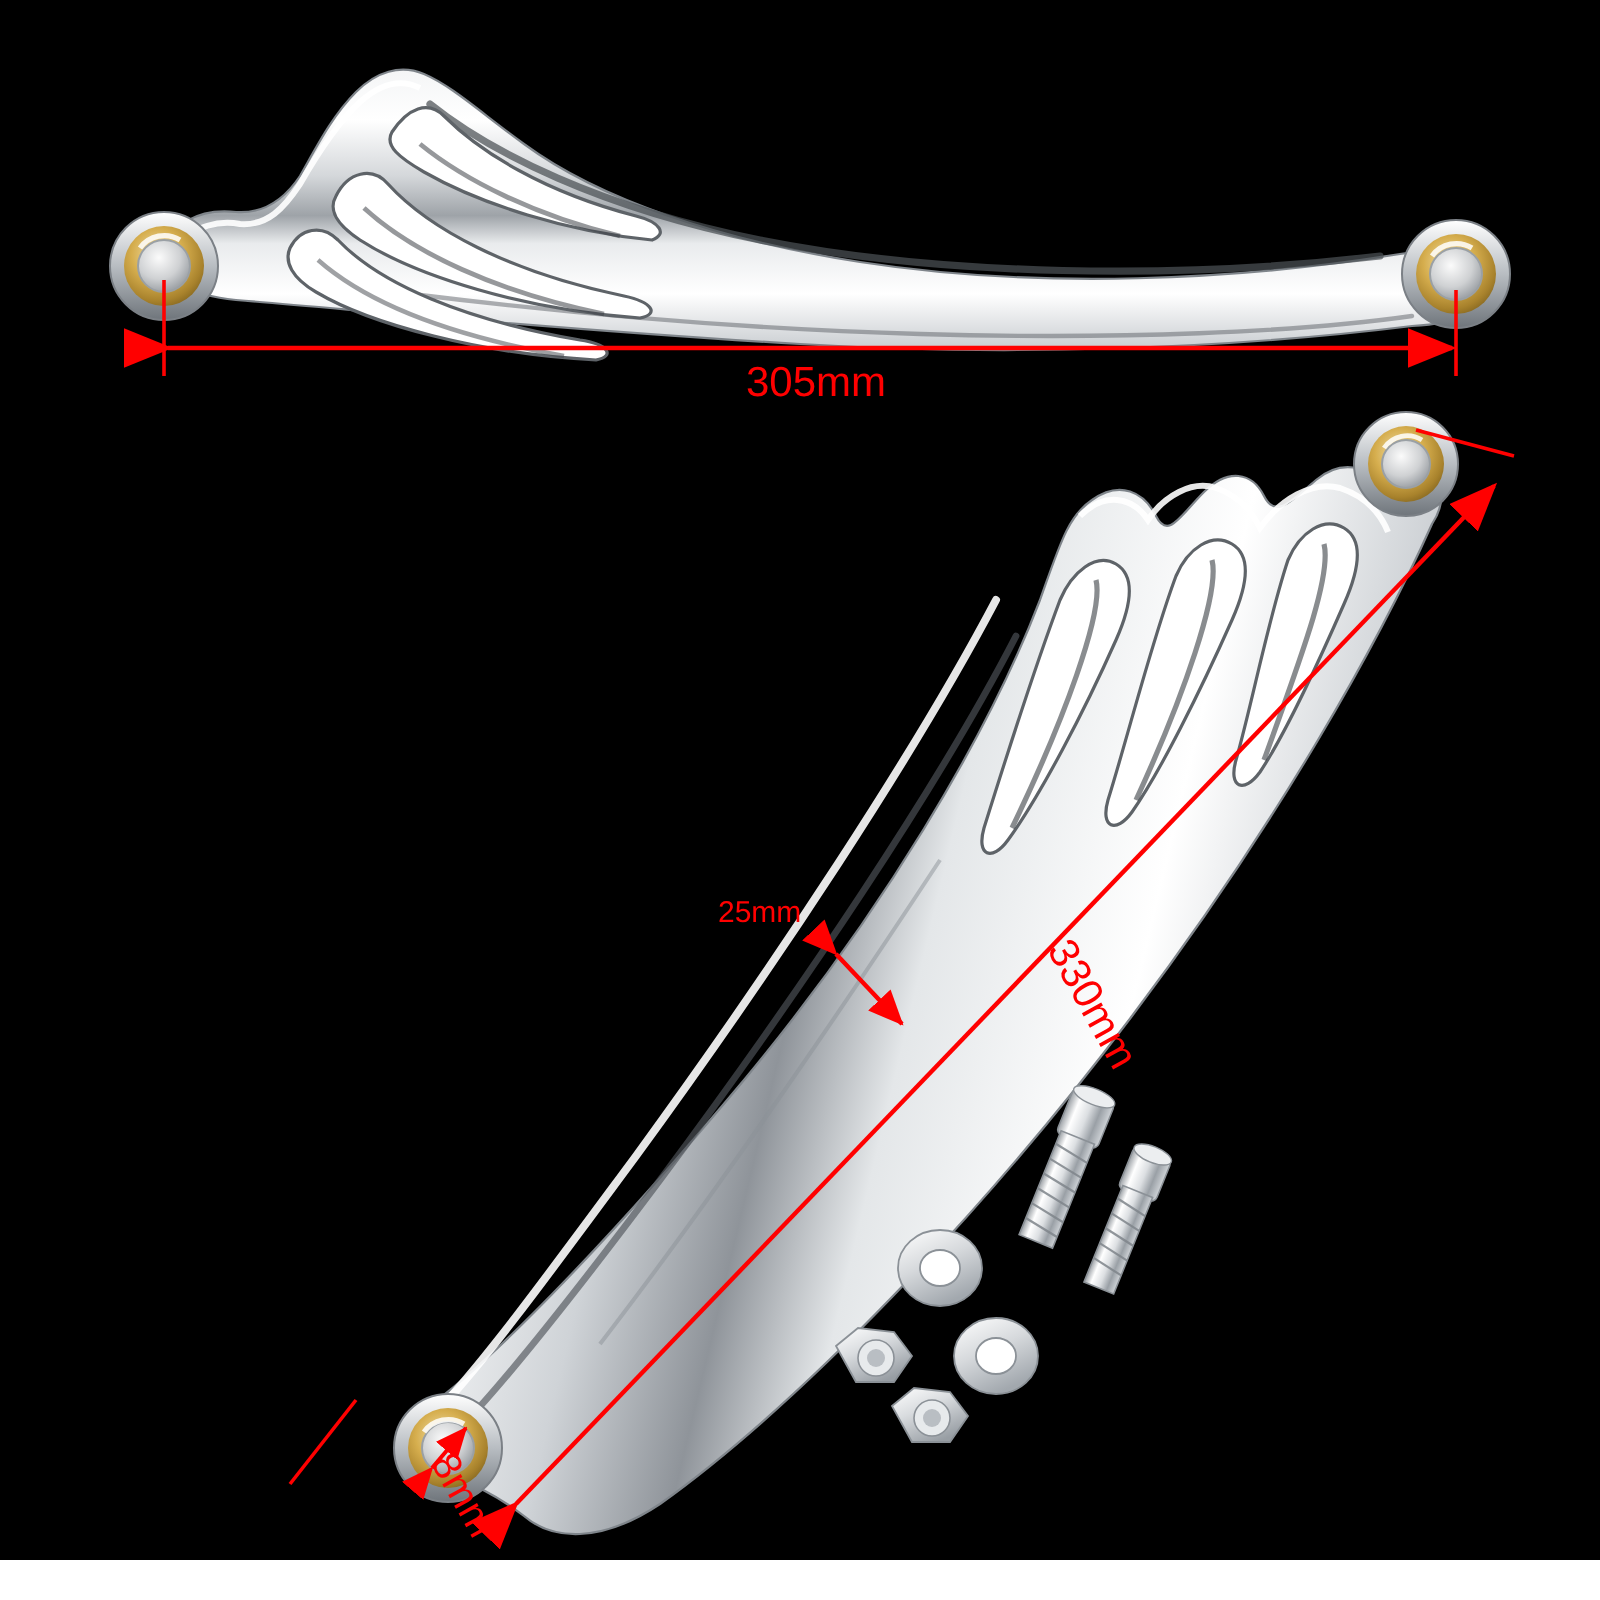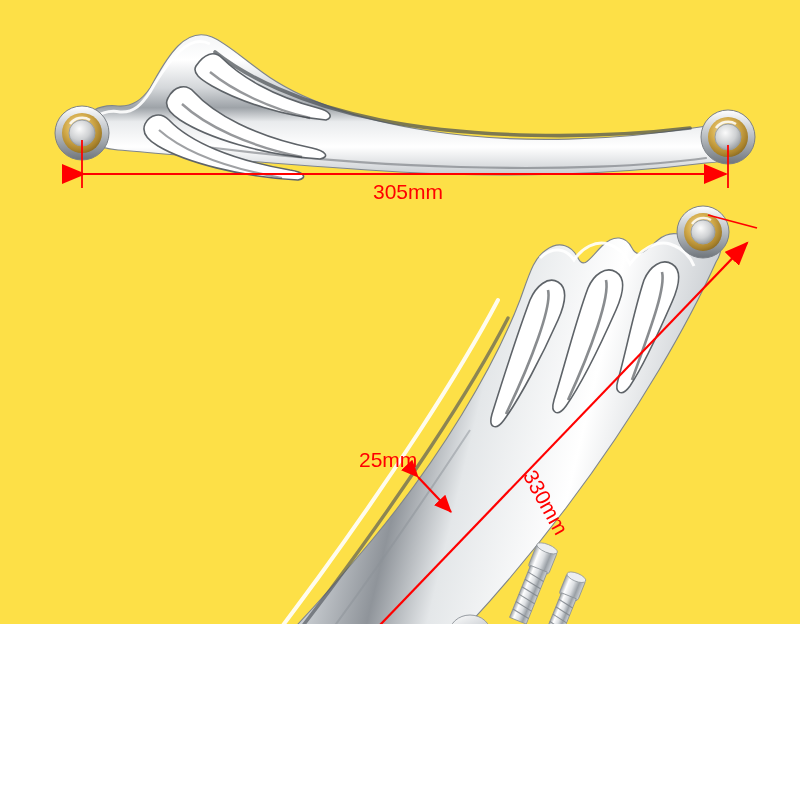--- a/index.html
+++ b/index.html
@@ -3,22 +3,22 @@
 <meta charset="utf-8">
 <style>
   html, body {
     margin: 0;
     padding: 0;
     background: #ffffff;
   }
   #stage {
     position: relative;
     width: 800px;
-    height: 624px;
-    background: #fde047;
+    height: 780px;
+    background: #000000;
     overflow: hidden;
     font-family: "Liberation Sans", sans-serif;
   }
   .layer {
     position: absolute;
     left: 0;
     top: 0;
     width: 800px;
     height: 800px;
   }
@@ -38,21 +38,21 @@
   #label-330 {
     left: 539px;
     top: 466px;
     font-size: 21px;
     transform: rotate(61deg);
     transform-origin: left top;
   }
   #label-25 {
     left: 359px;
     top: 448px;
-    font-size: 21px;
+    font-size: 15px;
   }
   #label-8 {
     left: 230px;
     top: 723px;
     font-size: 20px;
     transform: rotate(61deg);
     transform-origin: left top;
   }
 </style>
 </head>

